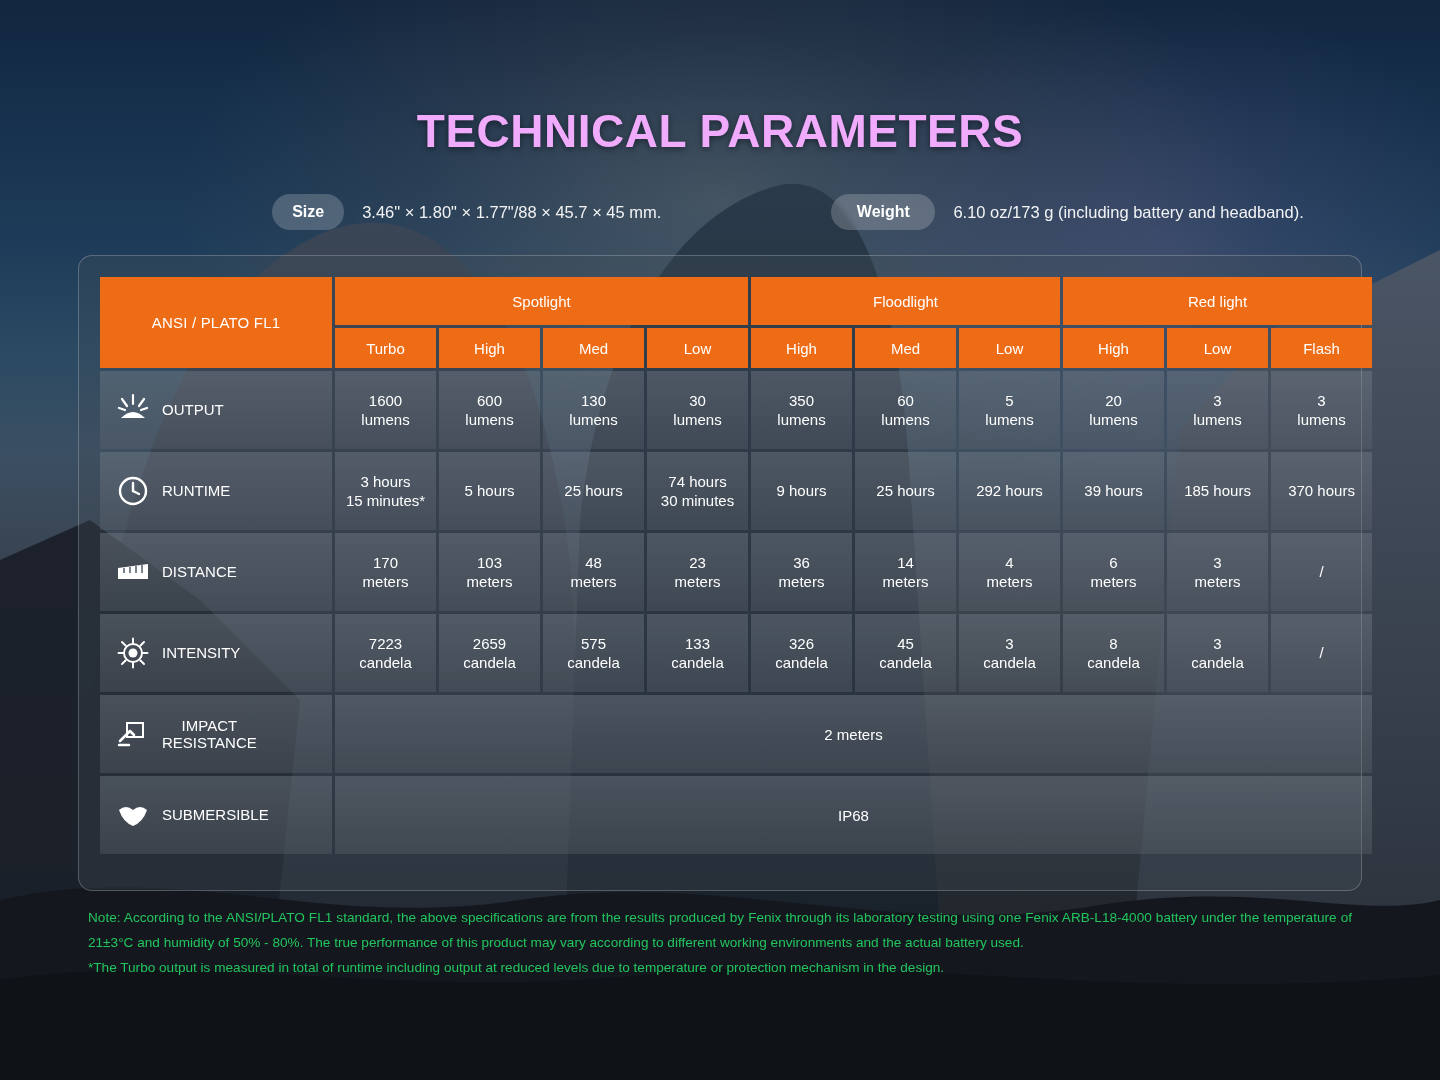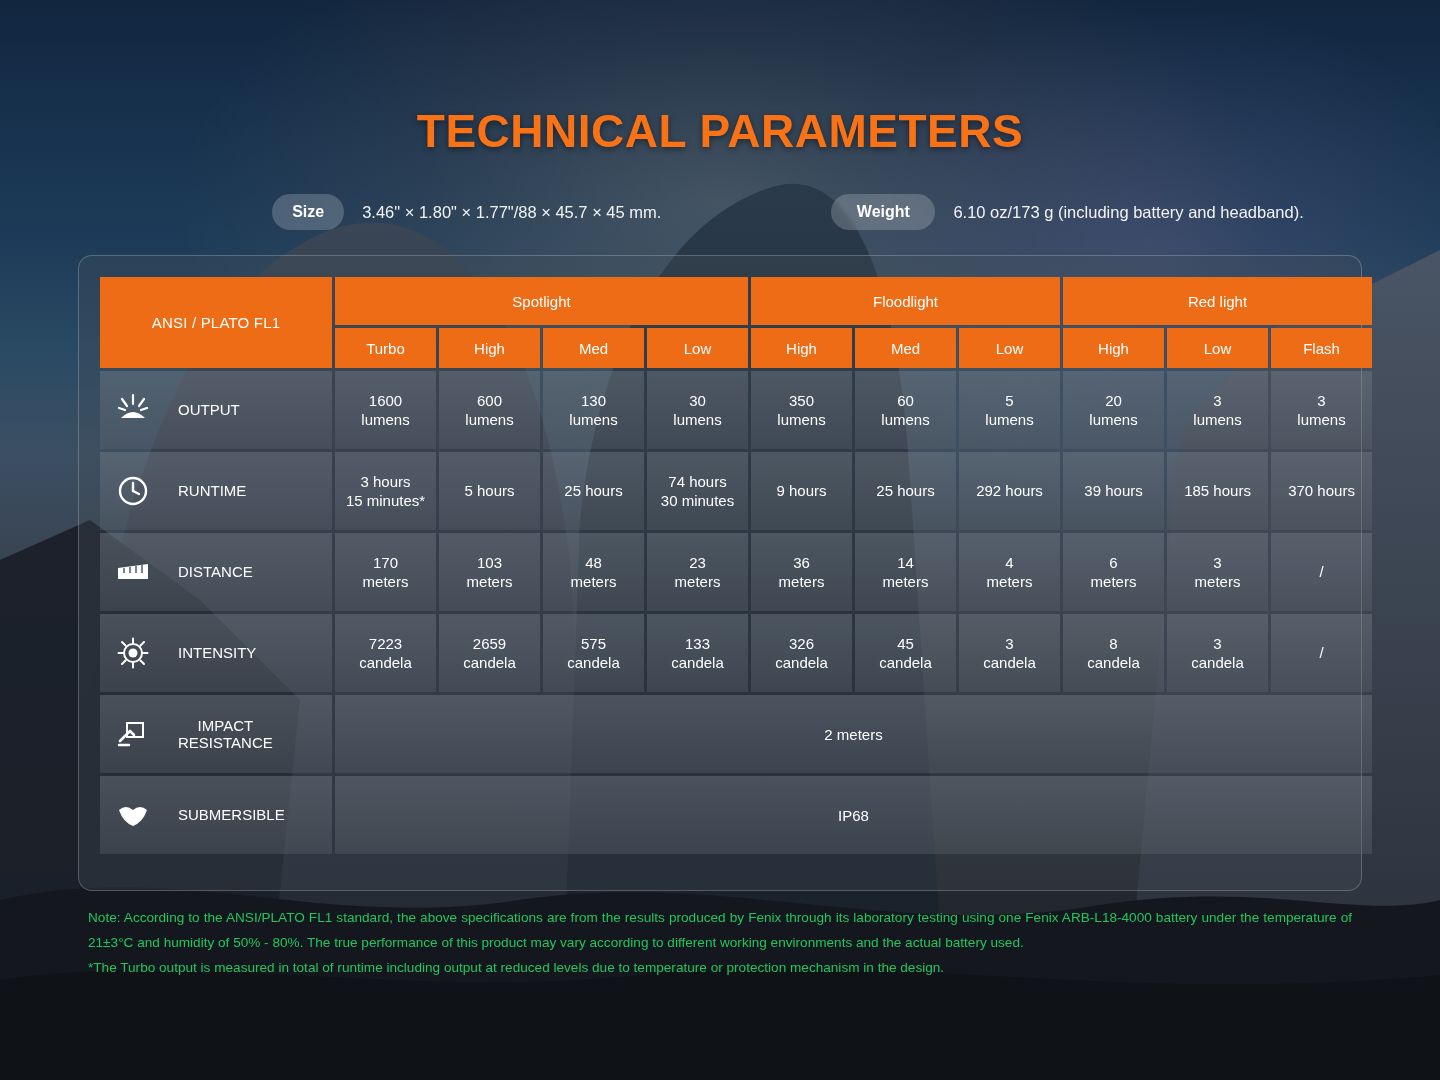--- a/index.html
+++ b/index.html
@@ -49,21 +49,21 @@
   .mtn svg { width: 100%; height: 100%; display: block; }
 
   
   .title {
     position: absolute;
     top: 104px; left: 0; right: 0;
     text-align: center;
     font-size: 46px;
     font-weight: bold;
     letter-spacing: 0.5px;
-    color: #f97316;
+    color: #f0abfc;
     text-shadow: 0 2px 6px rgba(0,0,0,0.45);
   }
 
   
   .specrow {
     position: absolute;
     top: 194px; left: 196px; right: 60px;
     display: flex;
     align-items: center;
     color: #ffffff;
@@ -144,21 +144,21 @@
     background: linear-gradient(to bottom, rgba(120,128,138,0.42), rgba(92,99,109,0.38));
     text-align: left;
     padding-left: 16px !important;
     font-size: 18px;
     font-weight: bold;
     height: 78px;
   }
   .rowlabel .lbl-inner {
     display: flex;
     align-items: center;
-    gap: 28px;
+    gap: 12px;
   }
   .rowlabel .ico {
     width: 34px; height: 34px;
     flex: none;
     display: inline-flex;
     align-items: center;
     justify-content: center;
   }
   .rowlabel .txt { line-height: 1.15; }
   .full-cell {

